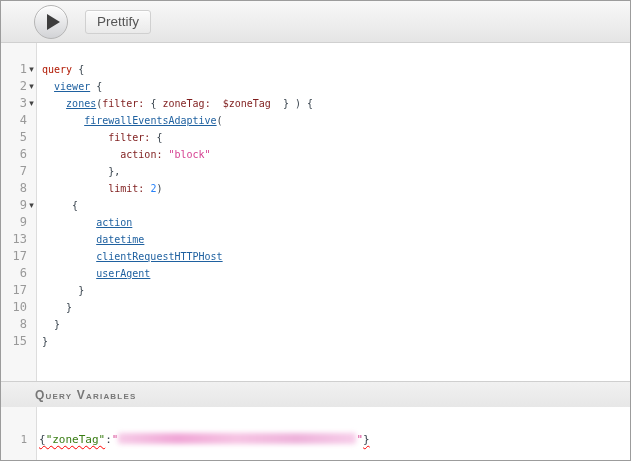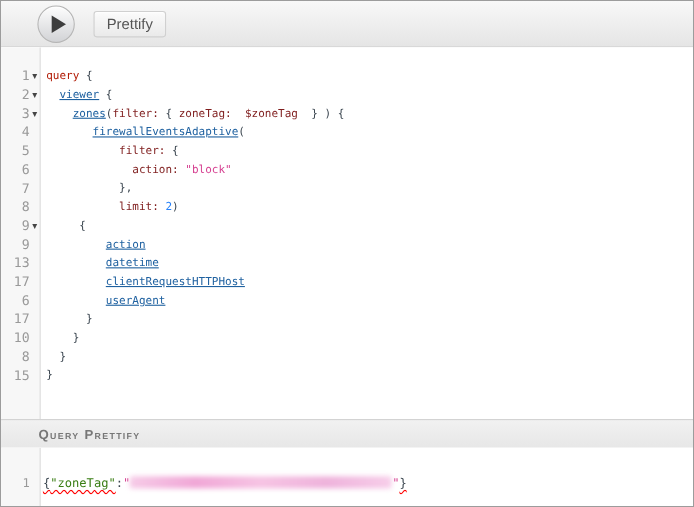--- a/index.html
+++ b/index.html
@@ -142,21 +142,21 @@
         </div>
         <div class="gutter-line">
           <span class="lnum">15</span>
           <span class="fold"></span>
         </div>
       </div>
     <div class="code" id="q-code"><div class="code-line"><span class="tk-keyword">query</span><span class="tk-pun"> {</span></div><div class="code-line"><span class="tk-pun">  </span><span class="tk-field">viewer</span><span class="tk-pun"> {</span></div><div class="code-line"><span class="tk-pun">    </span><span class="tk-field">zones</span><span class="tk-pun">(</span><span class="tk-argument">filter:</span><span class="tk-pun"> </span><span class="tk-pun">{</span><span class="tk-pun"> </span><span class="tk-argument">zoneTag:</span><span class="tk-pun">  </span><span class="tk-variable">$zoneTag</span><span class="tk-pun">  </span><span class="tk-pun">} ) {</span></div><div class="code-line"><span class="tk-pun">       </span><span class="tk-field">firewallEventsAdaptive</span><span class="tk-pun">(</span></div><div class="code-line"><span class="tk-pun">           </span><span class="tk-argument">filter:</span><span class="tk-pun"> </span><span class="tk-pun">{</span></div><div class="code-line"><span class="tk-pun">             </span><span class="tk-argument">action:</span><span class="tk-pun"> </span><span class="tk-string">"block"</span></div><div class="code-line"><span class="tk-pun">           </span><span class="tk-pun">},</span></div><div class="code-line"><span class="tk-pun">           </span><span class="tk-argument">limit:</span><span class="tk-pun"> </span><span class="tk-number">2</span><span class="tk-pun">)</span></div><div class="code-line"><span class="tk-pun">     </span><span class="tk-pun">{</span></div><div class="code-line"><span class="tk-pun">         </span><span class="tk-field">action</span></div><div class="code-line"><span class="tk-pun">         </span><span class="tk-field">datetime</span></div><div class="code-line"><span class="tk-pun">         </span><span class="tk-field">clientRequestHTTPHost</span></div><div class="code-line"><span class="tk-pun">         </span><span class="tk-field">userAgent</span></div><div class="code-line"><span class="tk-pun">      </span><span class="tk-pun">}</span></div><div class="code-line"><span class="tk-pun">    </span><span class="tk-pun">}</span></div><div class="code-line"><span class="tk-pun">  </span><span class="tk-pun">}</span></div><div class="code-line"><span class="tk-pun">}</span></div></div>
   </div>
 
   <div class="vars-title">
-    <span>Query Prettify</span>
+    <span>Query Variables</span>
   </div>
 
   <div class="editor v-editor">
     <div class="gutter" id="v-gutter">
         <div class="gutter-line">
           <span class="lnum">1</span>
           <span class="fold"></span>
         </div>
       </div>
     <div class="code" id="v-code"><div class="code-line"><span class="tk-pun err">{</span><span class="tk-jprop err">"zoneTag"</span><span class="tk-pun">:</span><span class="tk-string">"</span><span class="redacted-blur" style="width: 238px;"></span><span class="tk-string">"</span><span class="tk-pun err">}</span></div></div>

